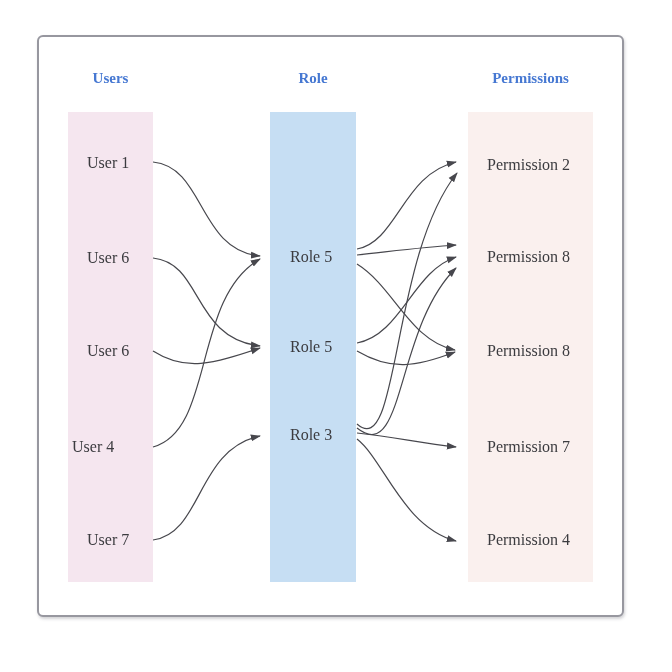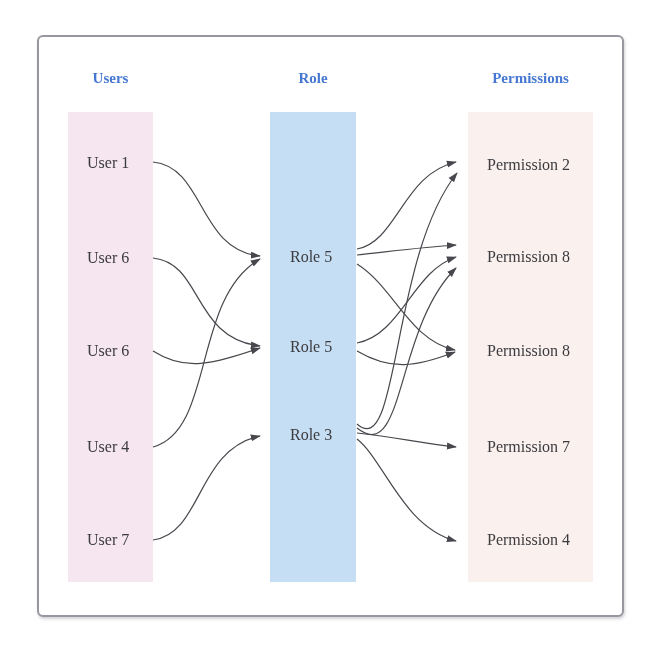--- a/index.html
+++ b/index.html
@@ -92,21 +92,21 @@
       <path d="M357,439 C384,460 403,527 456,541" class="edge" marker-end="url(#arrow)"></path>
     </svg>
 
   <div class="col-header hdr-users">Users</div>
   <div class="col-header hdr-roles">Role</div>
   <div class="col-header hdr-permissions">Permissions</div>
 
   <div class="node" style="left:87px; top:153px">User 1</div>
   <div class="node" style="left:87px; top:248px">User 6</div>
   <div class="node" style="left:87px; top:341px">User 6</div>
-  <div class="node" style="left:87px; top:437px">User 4</div>
+  <div class="node" style="left:72px; top:437px">User 4</div>
   <div class="node" style="left:87px; top:530px">User 7</div>
 
   <div class="node" style="left:290px; top:247px">Role 5</div>
   <div class="node" style="left:290px; top:337px">Role 5</div>
   <div class="node" style="left:290px; top:425px">Role 3</div>
 
   <div class="node" style="left:487px; top:155px">Permission 2</div>
   <div class="node" style="left:487px; top:247px">Permission 8</div>
   <div class="node" style="left:487px; top:341px">Permission 8</div>
   <div class="node" style="left:487px; top:437px">Permission 7</div>

